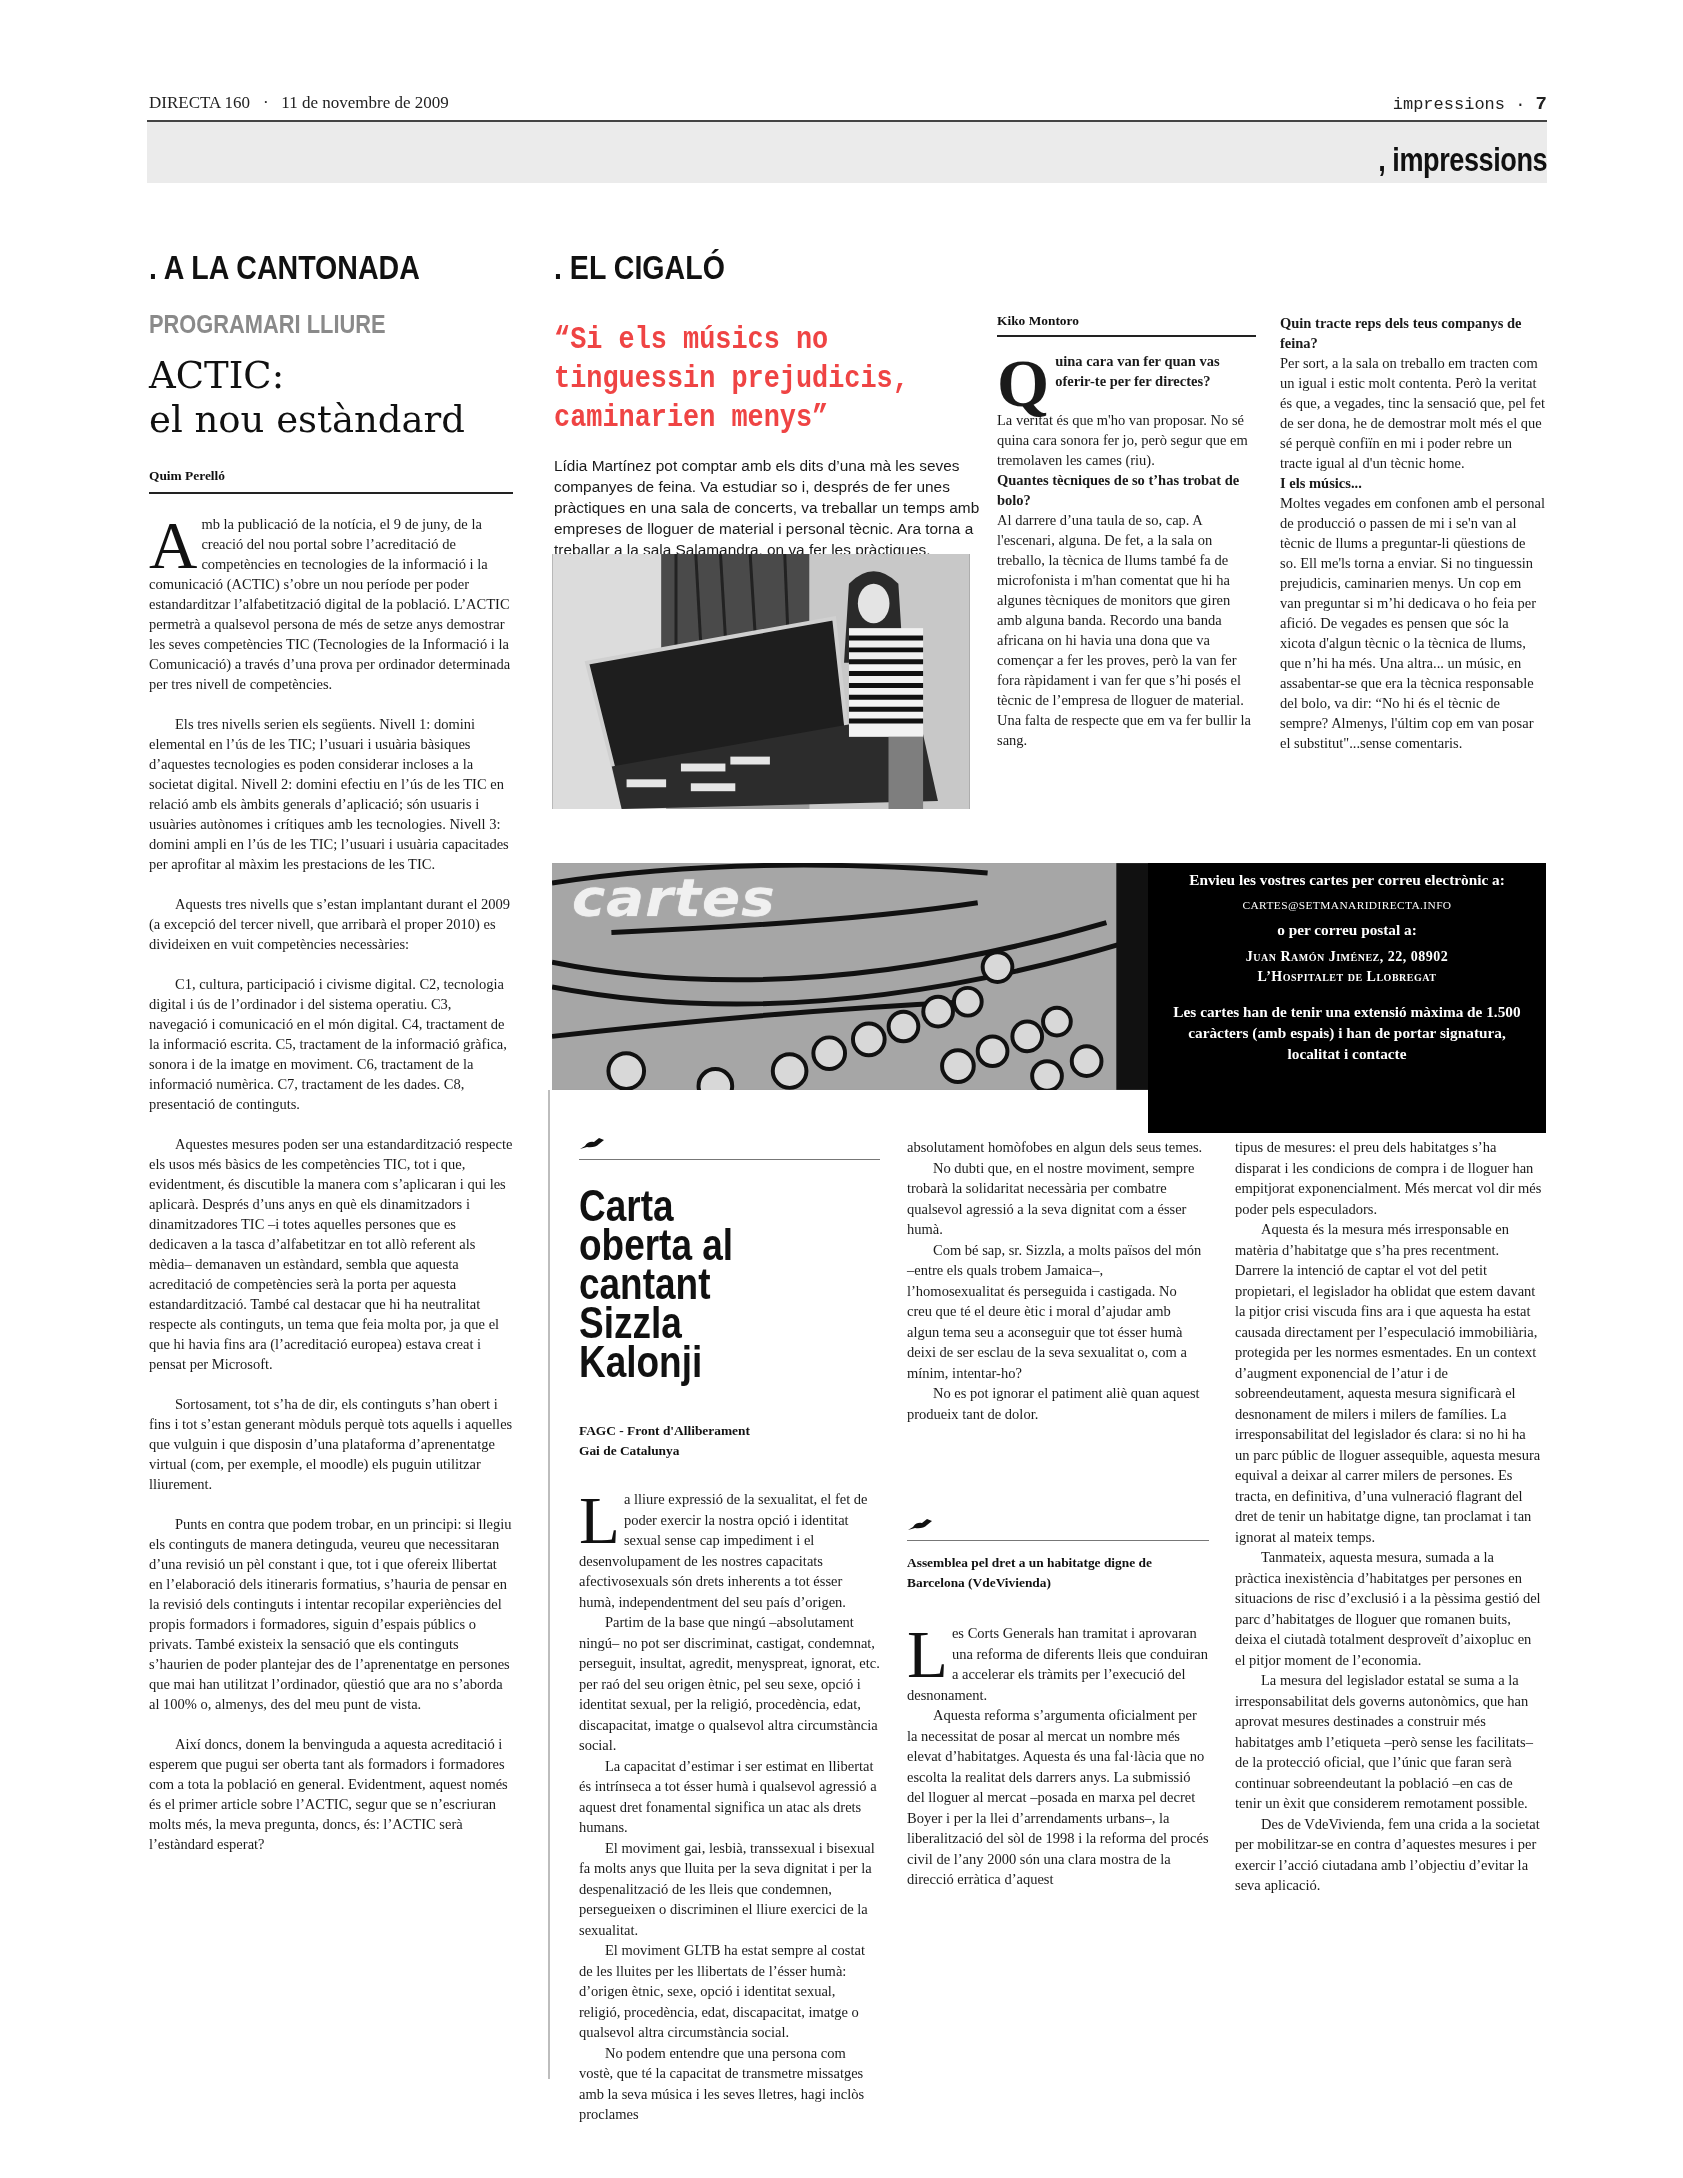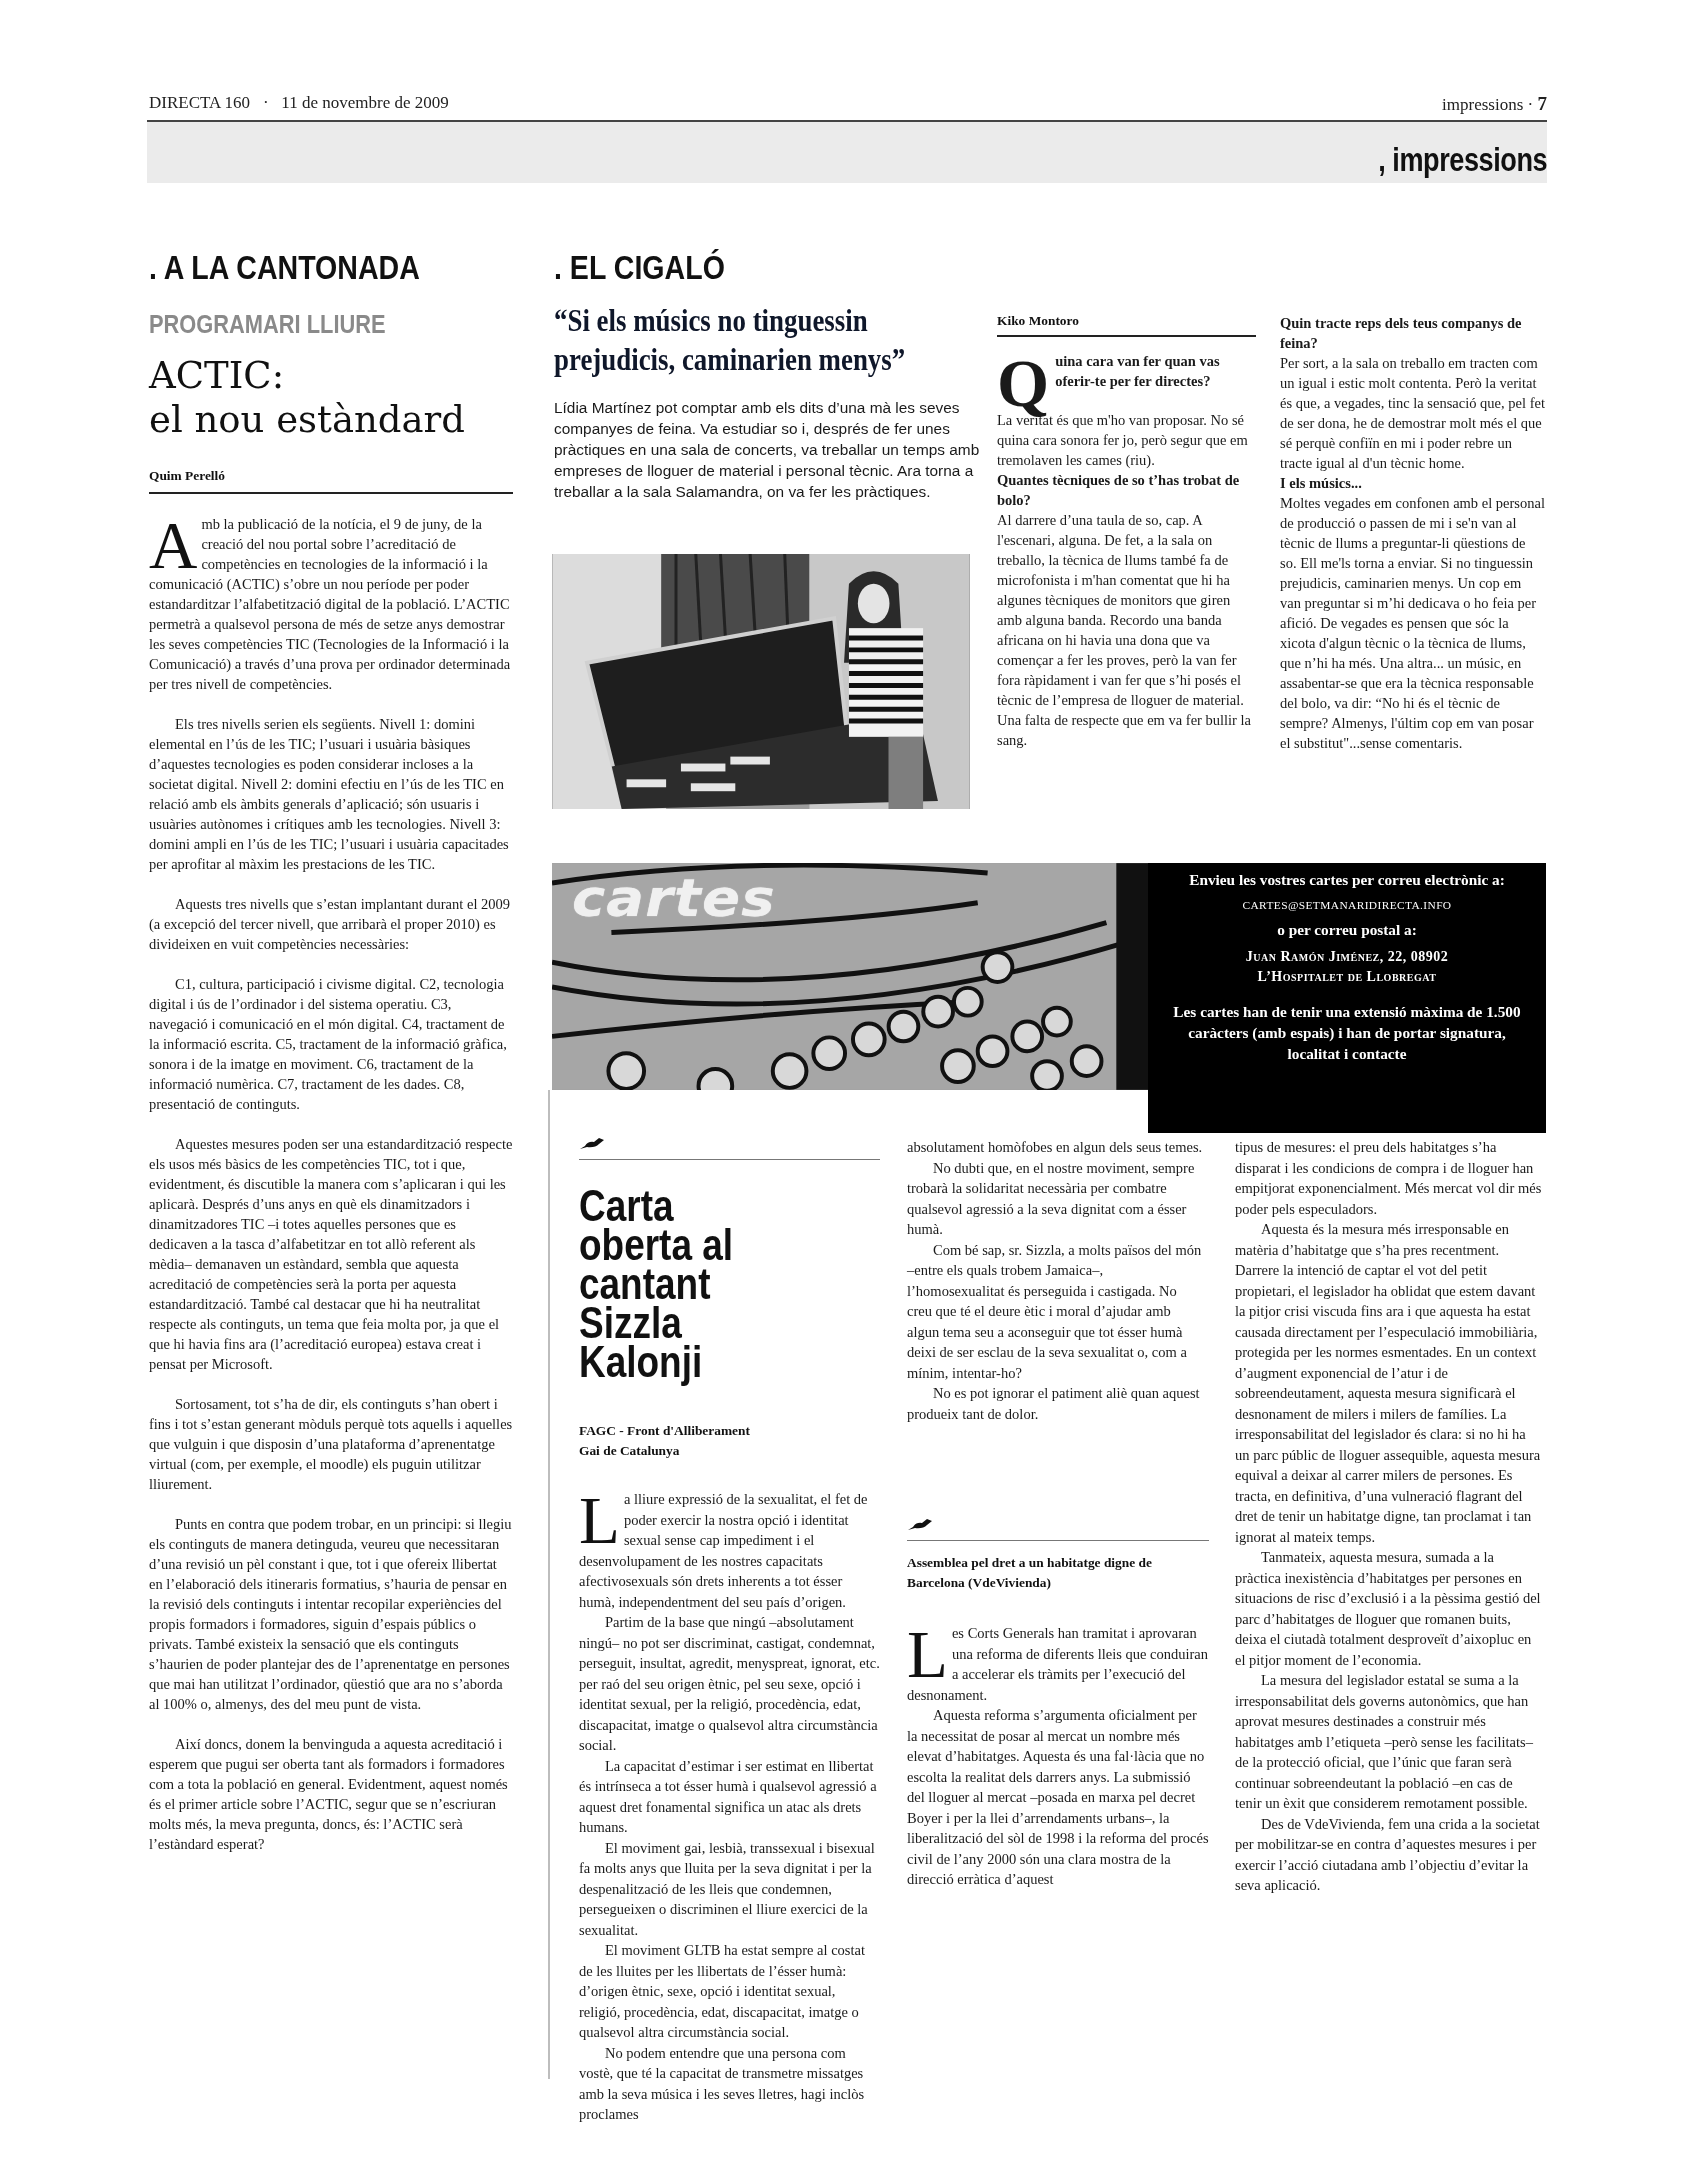--- a/index.html
+++ b/index.html
@@ -4,21 +4,21 @@
 <style>
   * { box-sizing: border-box; margin: 0; padding: 0; }
   html, body { width: 1683px; height: 2178px; background: #ffffff; overflow: hidden; }
   body { position: relative; font-family: "DejaVu Serif", serif; color: #111; }
 
   .abs { position: absolute; }
 
   
   .running-head { left: 147px; top: 91px; width: 1400px; height: 30px; font-family: "Liberation Serif", serif; font-size: 17px; color: #222; }
   .running-head .left { position: absolute; left: 2px; top: 2px; }
-  .running-head .right { position: absolute; right: 0; top: 2px; }
+  .running-head .right { position: absolute; right: 0; top: 2px; font-family: Liberation Mono, monospace; }
   .running-head .right b { font-weight: bold; font-size: 19px; }
   .head-rule { left: 147px; top: 120px; width: 1400px; height: 2px; background: #444; }
   .section-band { left: 147px; top: 122px; width: 1400px; height: 61px; background: #ebebeb; }
   .section-band .title { position: absolute; right: 0; bottom: 4px; font-family: "Liberation Sans", sans-serif; font-weight: bold; font-size: 33px; letter-spacing: -0.5px; color: #111; transform: scaleX(0.82); transform-origin: right bottom; }
 
   .kicker { font-family: "Liberation Sans", sans-serif; font-weight: bold; color: #111; transform-origin: left top; }
   .cond { transform: scaleX(0.84); transform-origin: left top; display: inline-block; white-space: nowrap; }
 
   .body-text { font-family: "Liberation Serif", serif; font-size: 14.5px; line-height: 20px; color: #1a1a1a; text-align: left; }
   .body-text p { text-indent: 26px; margin-bottom: 20px; }
@@ -30,21 +30,21 @@
 
   
   #col1 { left: 149px; top: 248px; width: 364px; }
   #col1 .kicker { font-size: 34px; }
   #col1 .sub { font-family: "Liberation Sans", sans-serif; font-weight: bold; font-size: 26px; color: #8a8a8a; margin-top: 22px; }
   #col1 .headline { font-family: "DejaVu Serif", serif; font-size: 37px; line-height: 44px; margin-top: 14px; color: #111; }
 
   
   #cigalo { left: 554px; top: 248px; width: 436px; }
   #cigalo .kicker { font-size: 34px; }
-  #cigalo .quote-head { font-family: Liberation Serif, serif; font-weight: bold; font-size: 32px; line-height: 39px; margin-top: 14px; color: #0f172a; }
+  #cigalo .quote-head { font-family: Liberation Mono, monospace; font-weight: bold; font-size: 32px; line-height: 39px; margin-top: 33px; color: #ef4444; }
   #cigalo .lede { font-family: "Liberation Sans", sans-serif; font-size: 15.4px; line-height: 21px; margin-top: 18px; color: #1a1a1a; width: 436px; }
 
   .photo { left: 552px; top: 554px; width: 418px; height: 255px; background: #7a7a7a; overflow: hidden; }
 
   #qa1 { left: 997px; top: 313px; width: 259px; }
   #qa2 { left: 1280px; top: 313px; width: 265px; }
   .qa .q { font-weight: bold; }
   .qa p { margin: 0; text-indent: 0; }
   .qa .qcap { float: left; font-family: "Liberation Serif", serif; font-weight: bold; font-size: 67px; line-height: 53px; margin: 6px 6px 0 0; }
   .qa .qlead { font-weight: bold; font-size: 14.5px; line-height: 20px; }

